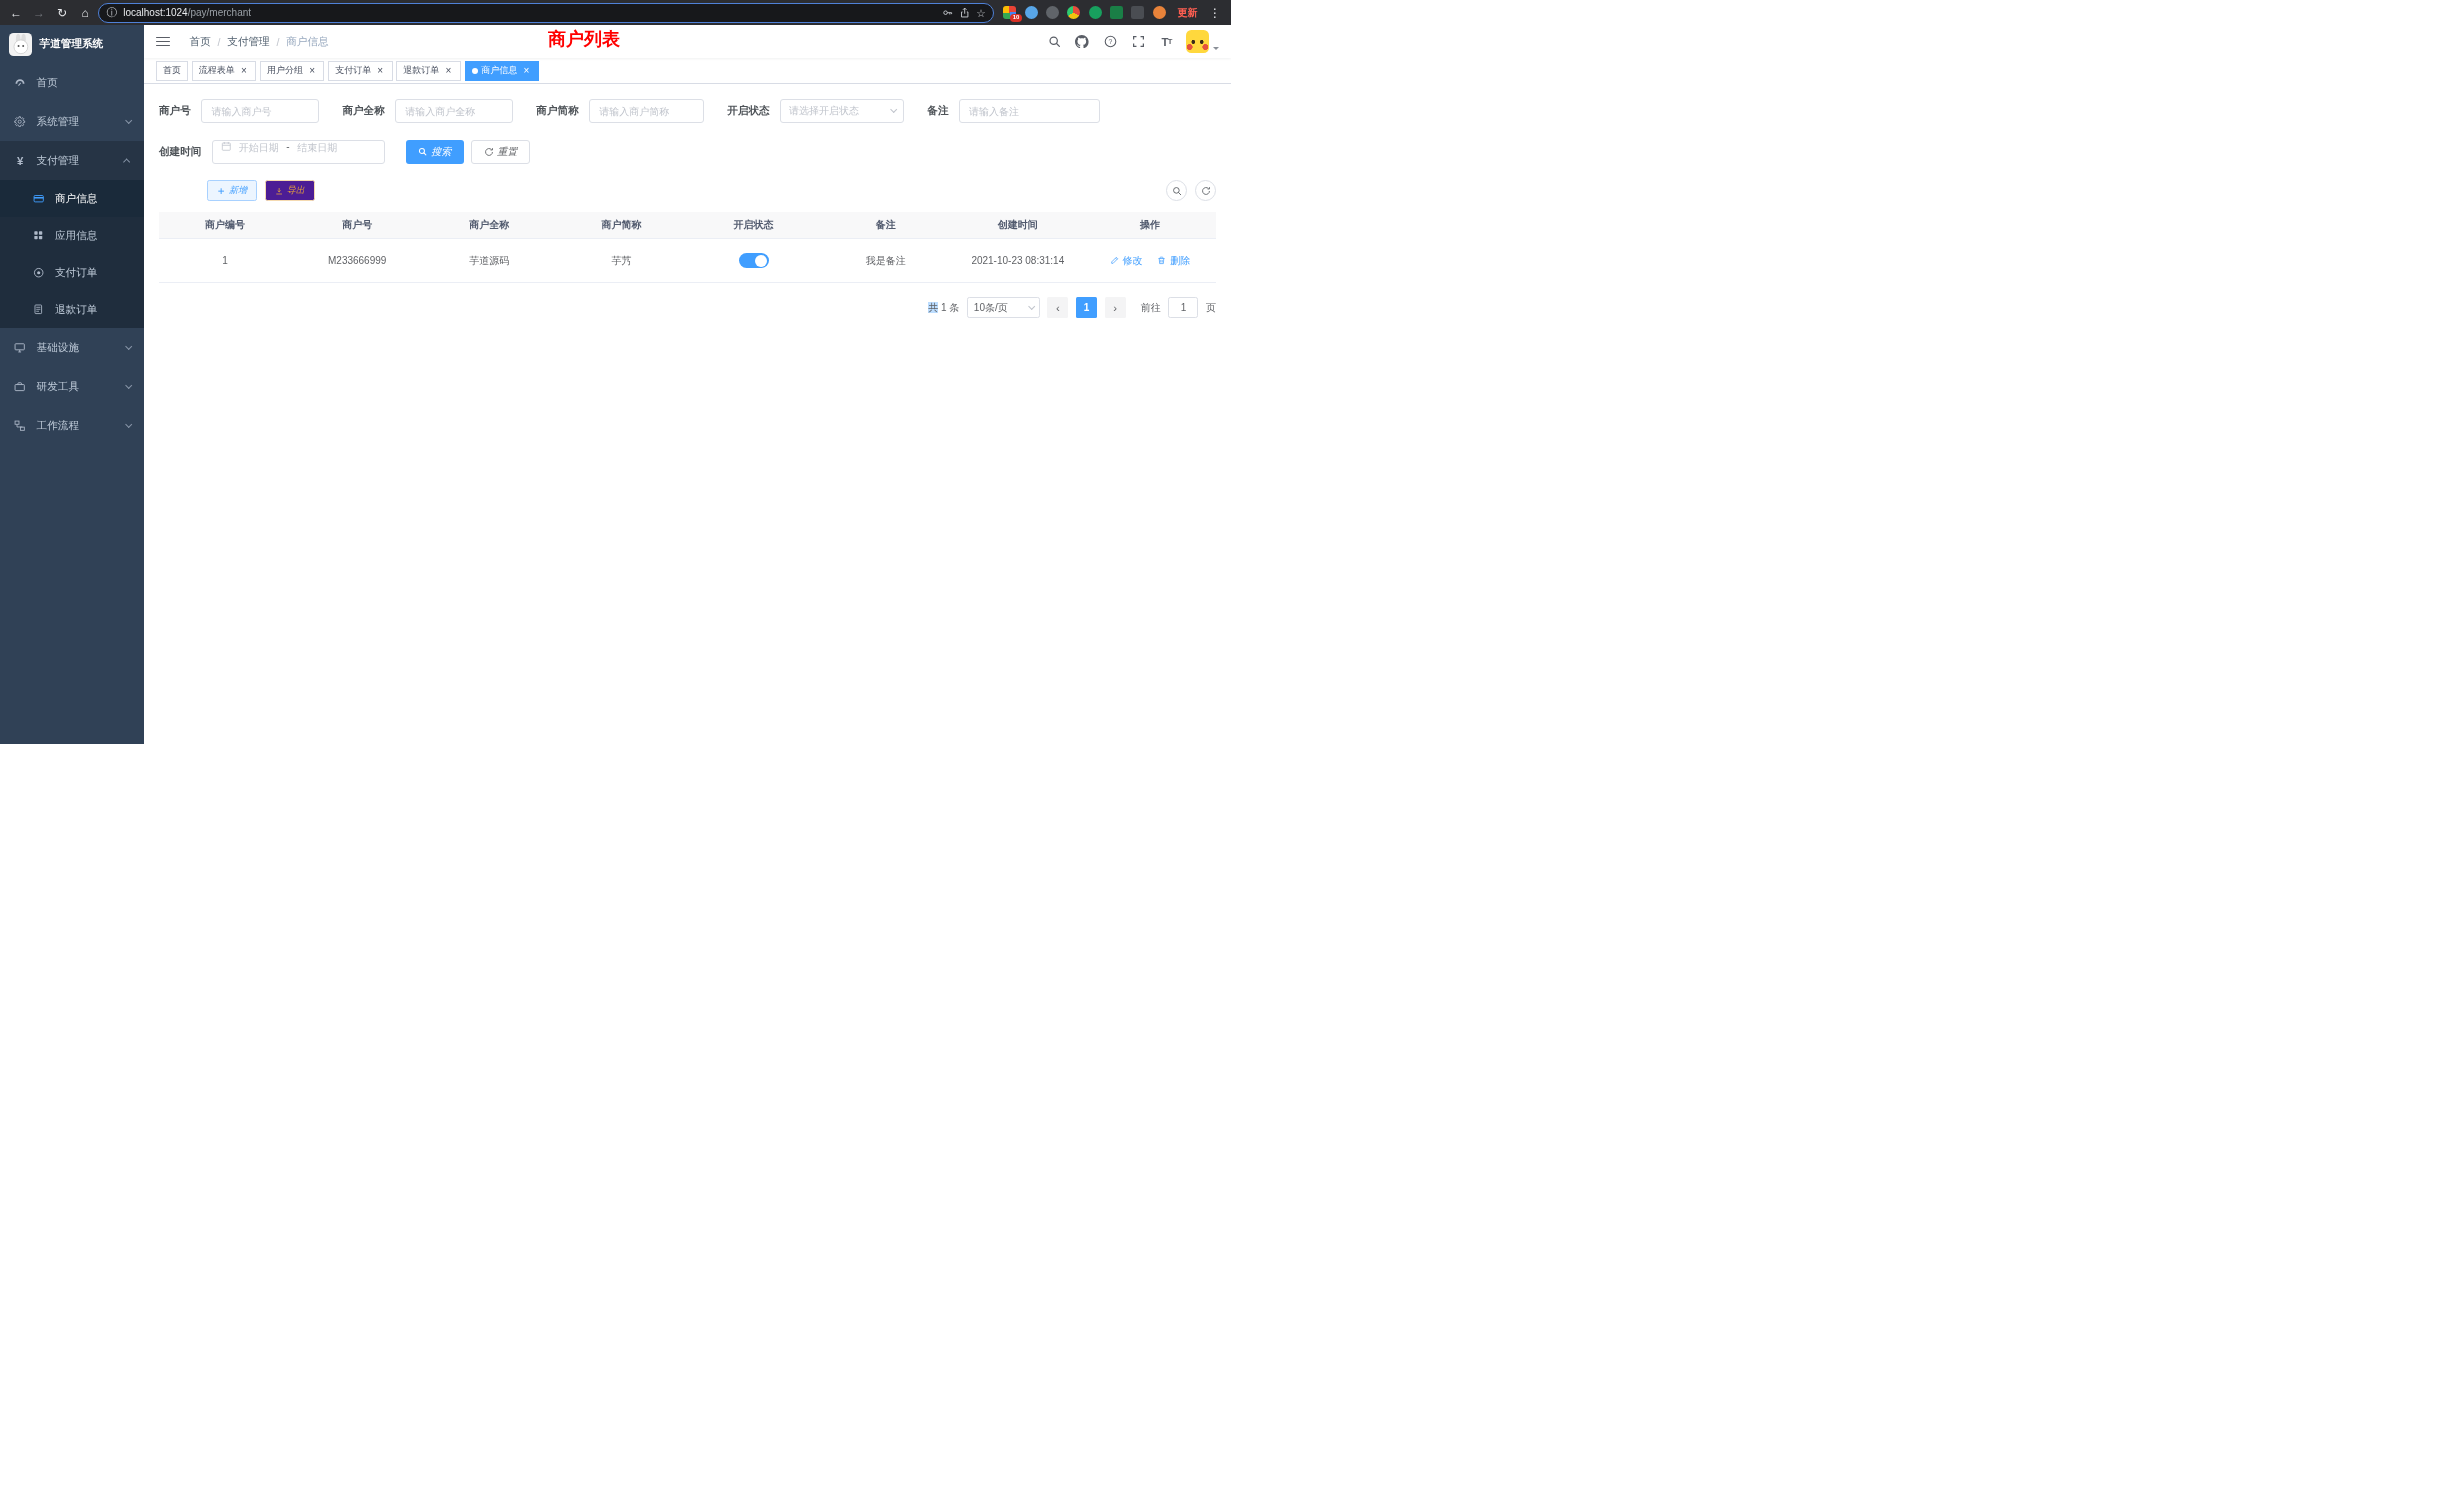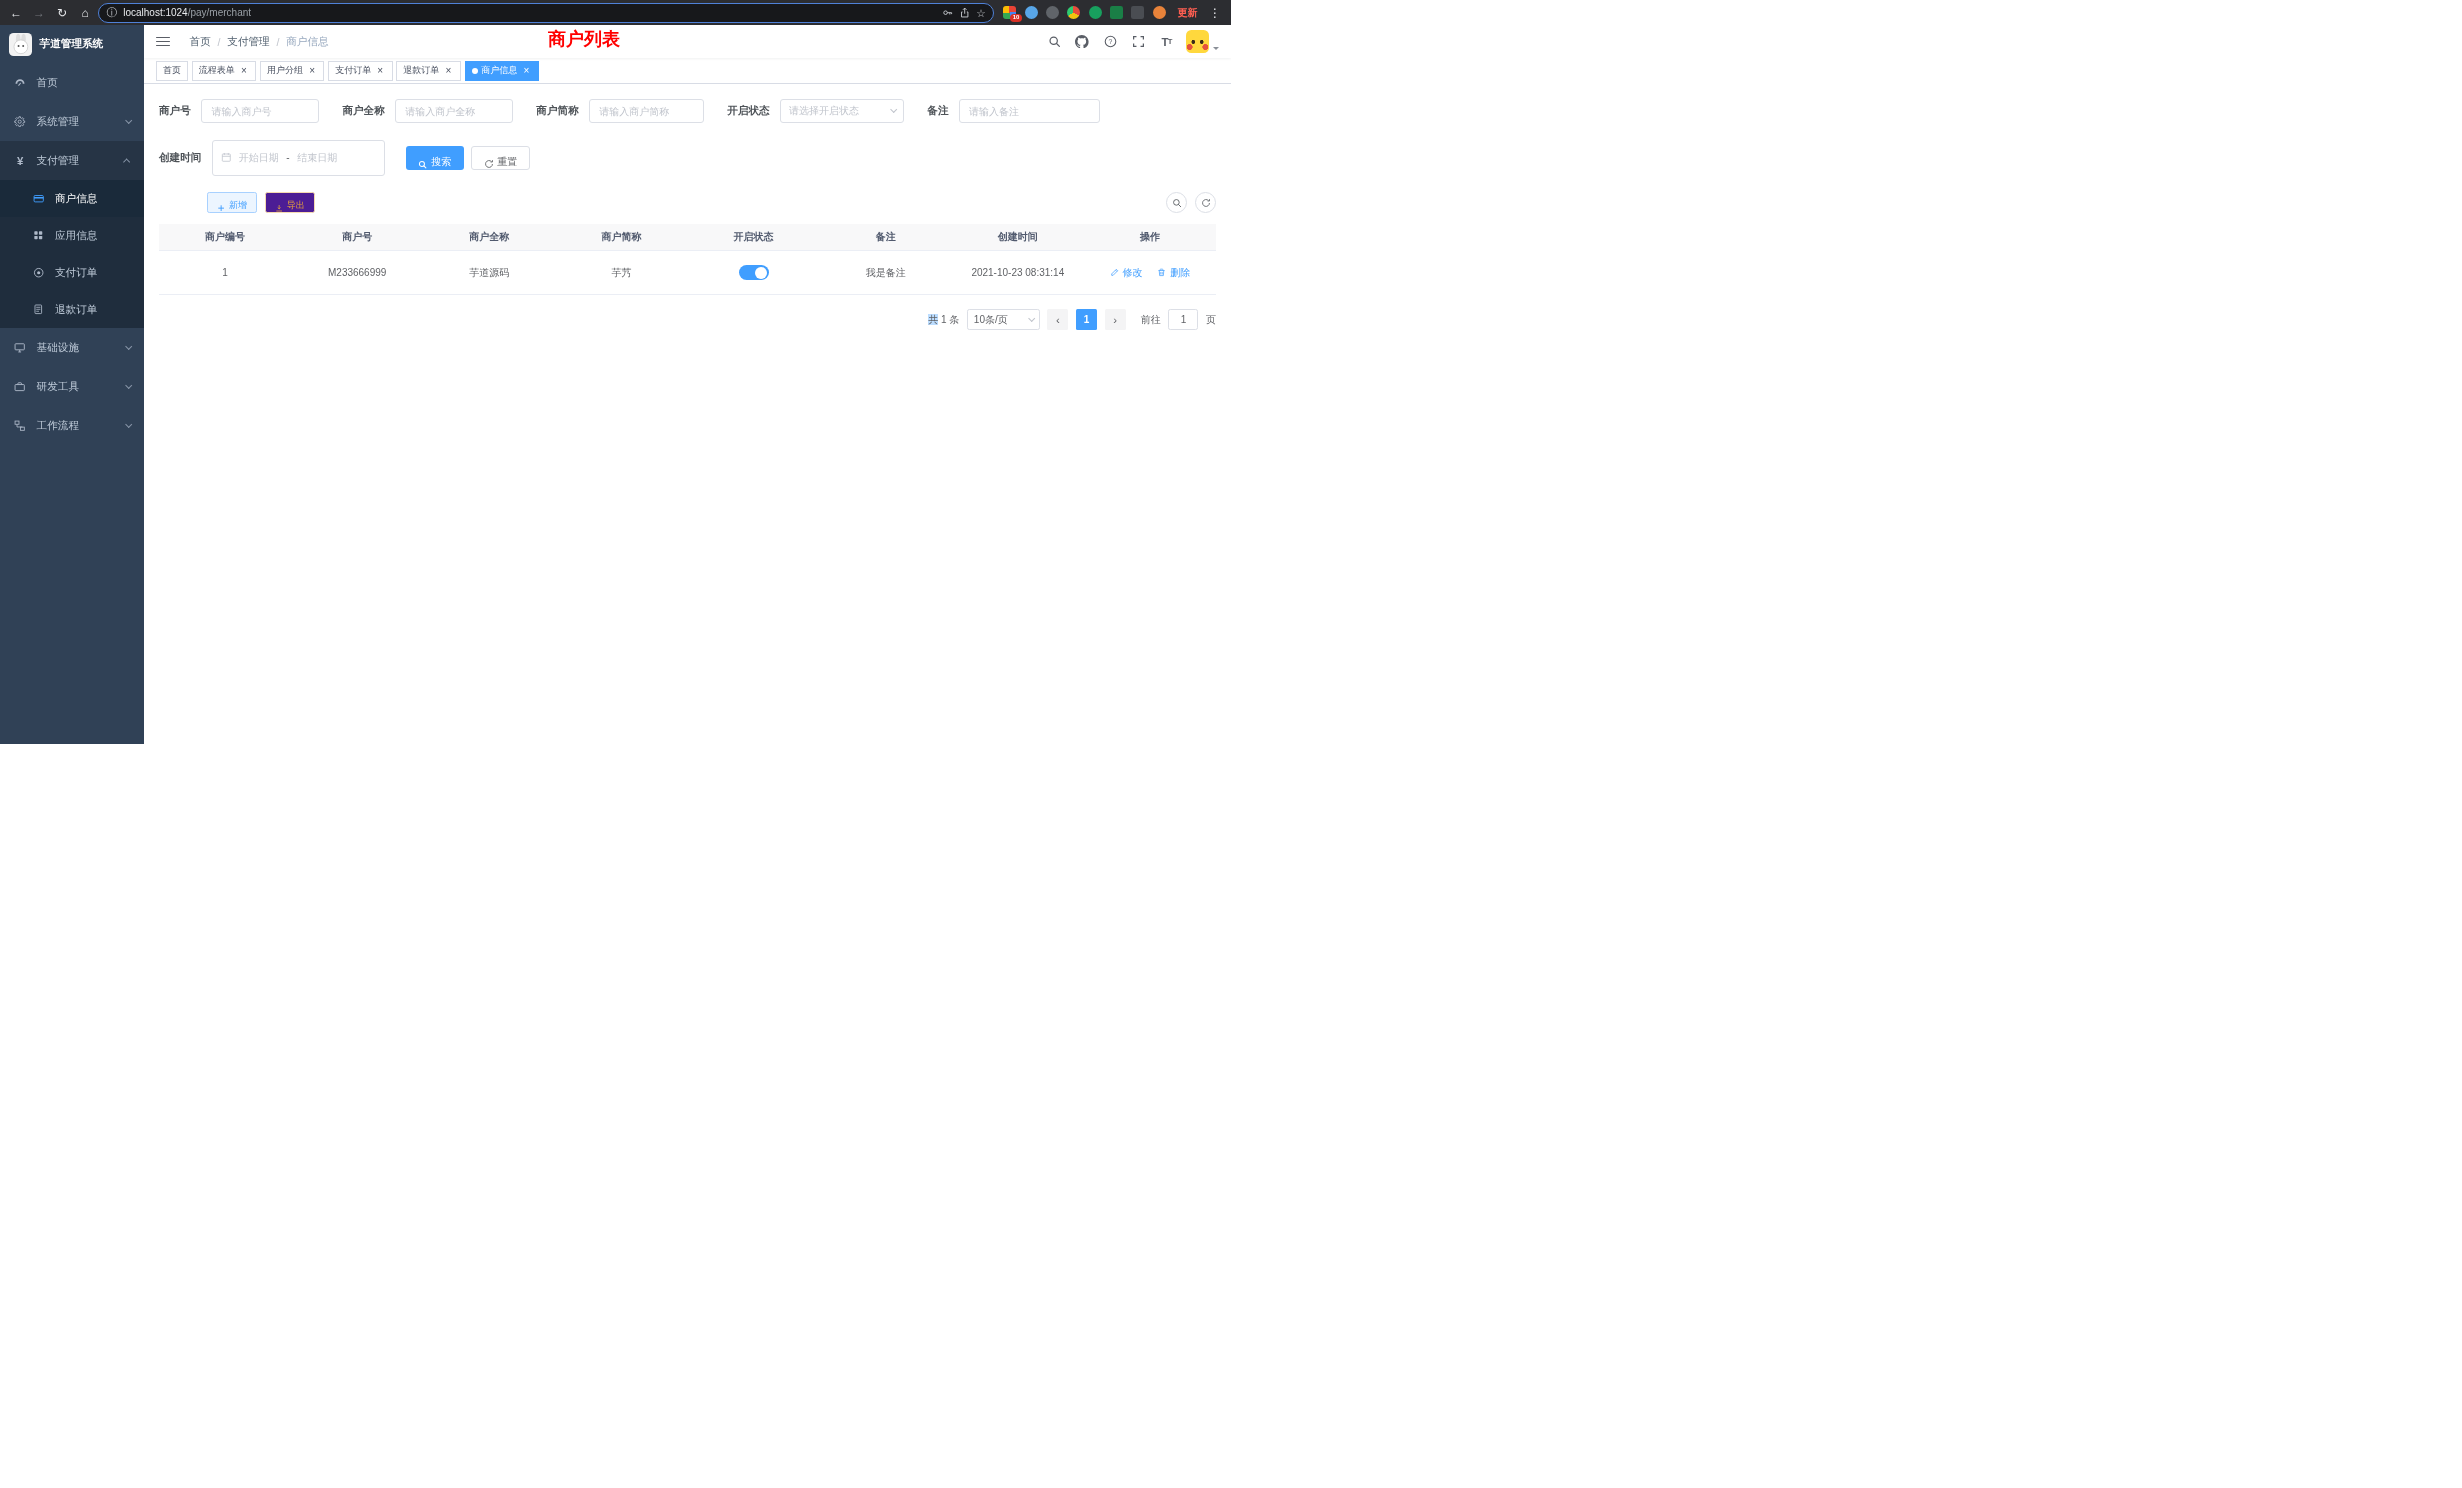--- a/index.html
+++ b/index.html
@@ -98,28 +98,28 @@
   .f-item { display:flex; align-items:center; margin-right:23px; }
   .f-label { font-size:10.6px; color:#4e5358; font-weight:700; margin-right:10.6px; white-space:nowrap; }
   .inp { height:24px; border:0.8px solid #dcdfe6; border-radius:3px; padding:0 9px; font-size:10px;
          color:#606266; outline:none; font-family:inherit; background:#fff; }
   .inp::placeholder { color:#c0c4cc; }
   .sel { height:24px; border:0.8px solid #dcdfe6; border-radius:3px; padding:0 7.6px; display:flex;
          align-items:center; justify-content:space-between; font-size:10px; color:#c0c4cc;
          cursor:pointer; background:#fff; }
   .chev-g { width:5.3px; height:5.3px; border-right:1px solid #c0c4cc; border-bottom:1px solid #c0c4cc;
             transform:rotate(45deg) translateY(-1.5px); flex:0 0 auto; }
-  .daterange { height:36px; width:173px; border:0.8px solid #dcdfe6; border-radius:3px; display:flex;
-               align-items:center; padding:0 7.6px; gap:7.6px; font-size:10px; background:#fff; cursor:pointer; }
+  .daterange { height:24px; width:173px; border:0.8px solid #dcdfe6; border-radius:3px; display:flex;
+               padding:0 7.6px; gap:7.6px; font-size:10px; background:#fff; cursor:pointer; }
   .ph { color:#c0c4cc; }
   .dr-sep { color:#606266; }
   .cal-ic { color:#c0c4cc; display:flex; }
-  .btn { height:24px; border-radius:3px; font-size:10px; display:inline-flex; align-items:flex-end;
+  .btn { height:24px; border-radius:3px; font-size:10px; display:inline-flex; align-items:center;
          justify-content:center; gap:3.8px; cursor:pointer; border:0.8px solid transparent; padding:0 11.4px;
-         font-family:inherit; white-space:nowrap; }
+         font-family:inherit; white-space:nowrap;font-style:italic; }
   .btn-primary { background:#409eff; color:#fff; }
   .btn-default { background:#fff; border-color:#dcdfe6; color:#606266; }
   .btn-sm { height:21px; padding:0 9px; border-radius:2.3px; font-size:9px; }
   .btn-plain-primary { background:#ecf5ff; border-color:#a8d1ff; color:#409eff; }
   .btn-plain-warning { background:#4c1d95; border-color:#f5dab1; color:#e6a23c; }
   .ml28 { margin-left:21px; } .ml10 { margin-left:7.6px; }
 
   .toolbar { display:flex; align-items:center; margin-bottom:10.6px; gap:7.6px;margin-left:48px; }
   .toolbar-right { margin-left:auto; display:flex; gap:7.6px; }
   .circle-btn { width:21px; height:21px; border-radius:50%; border:0.8px solid #dcdfe6; background:#fff;

